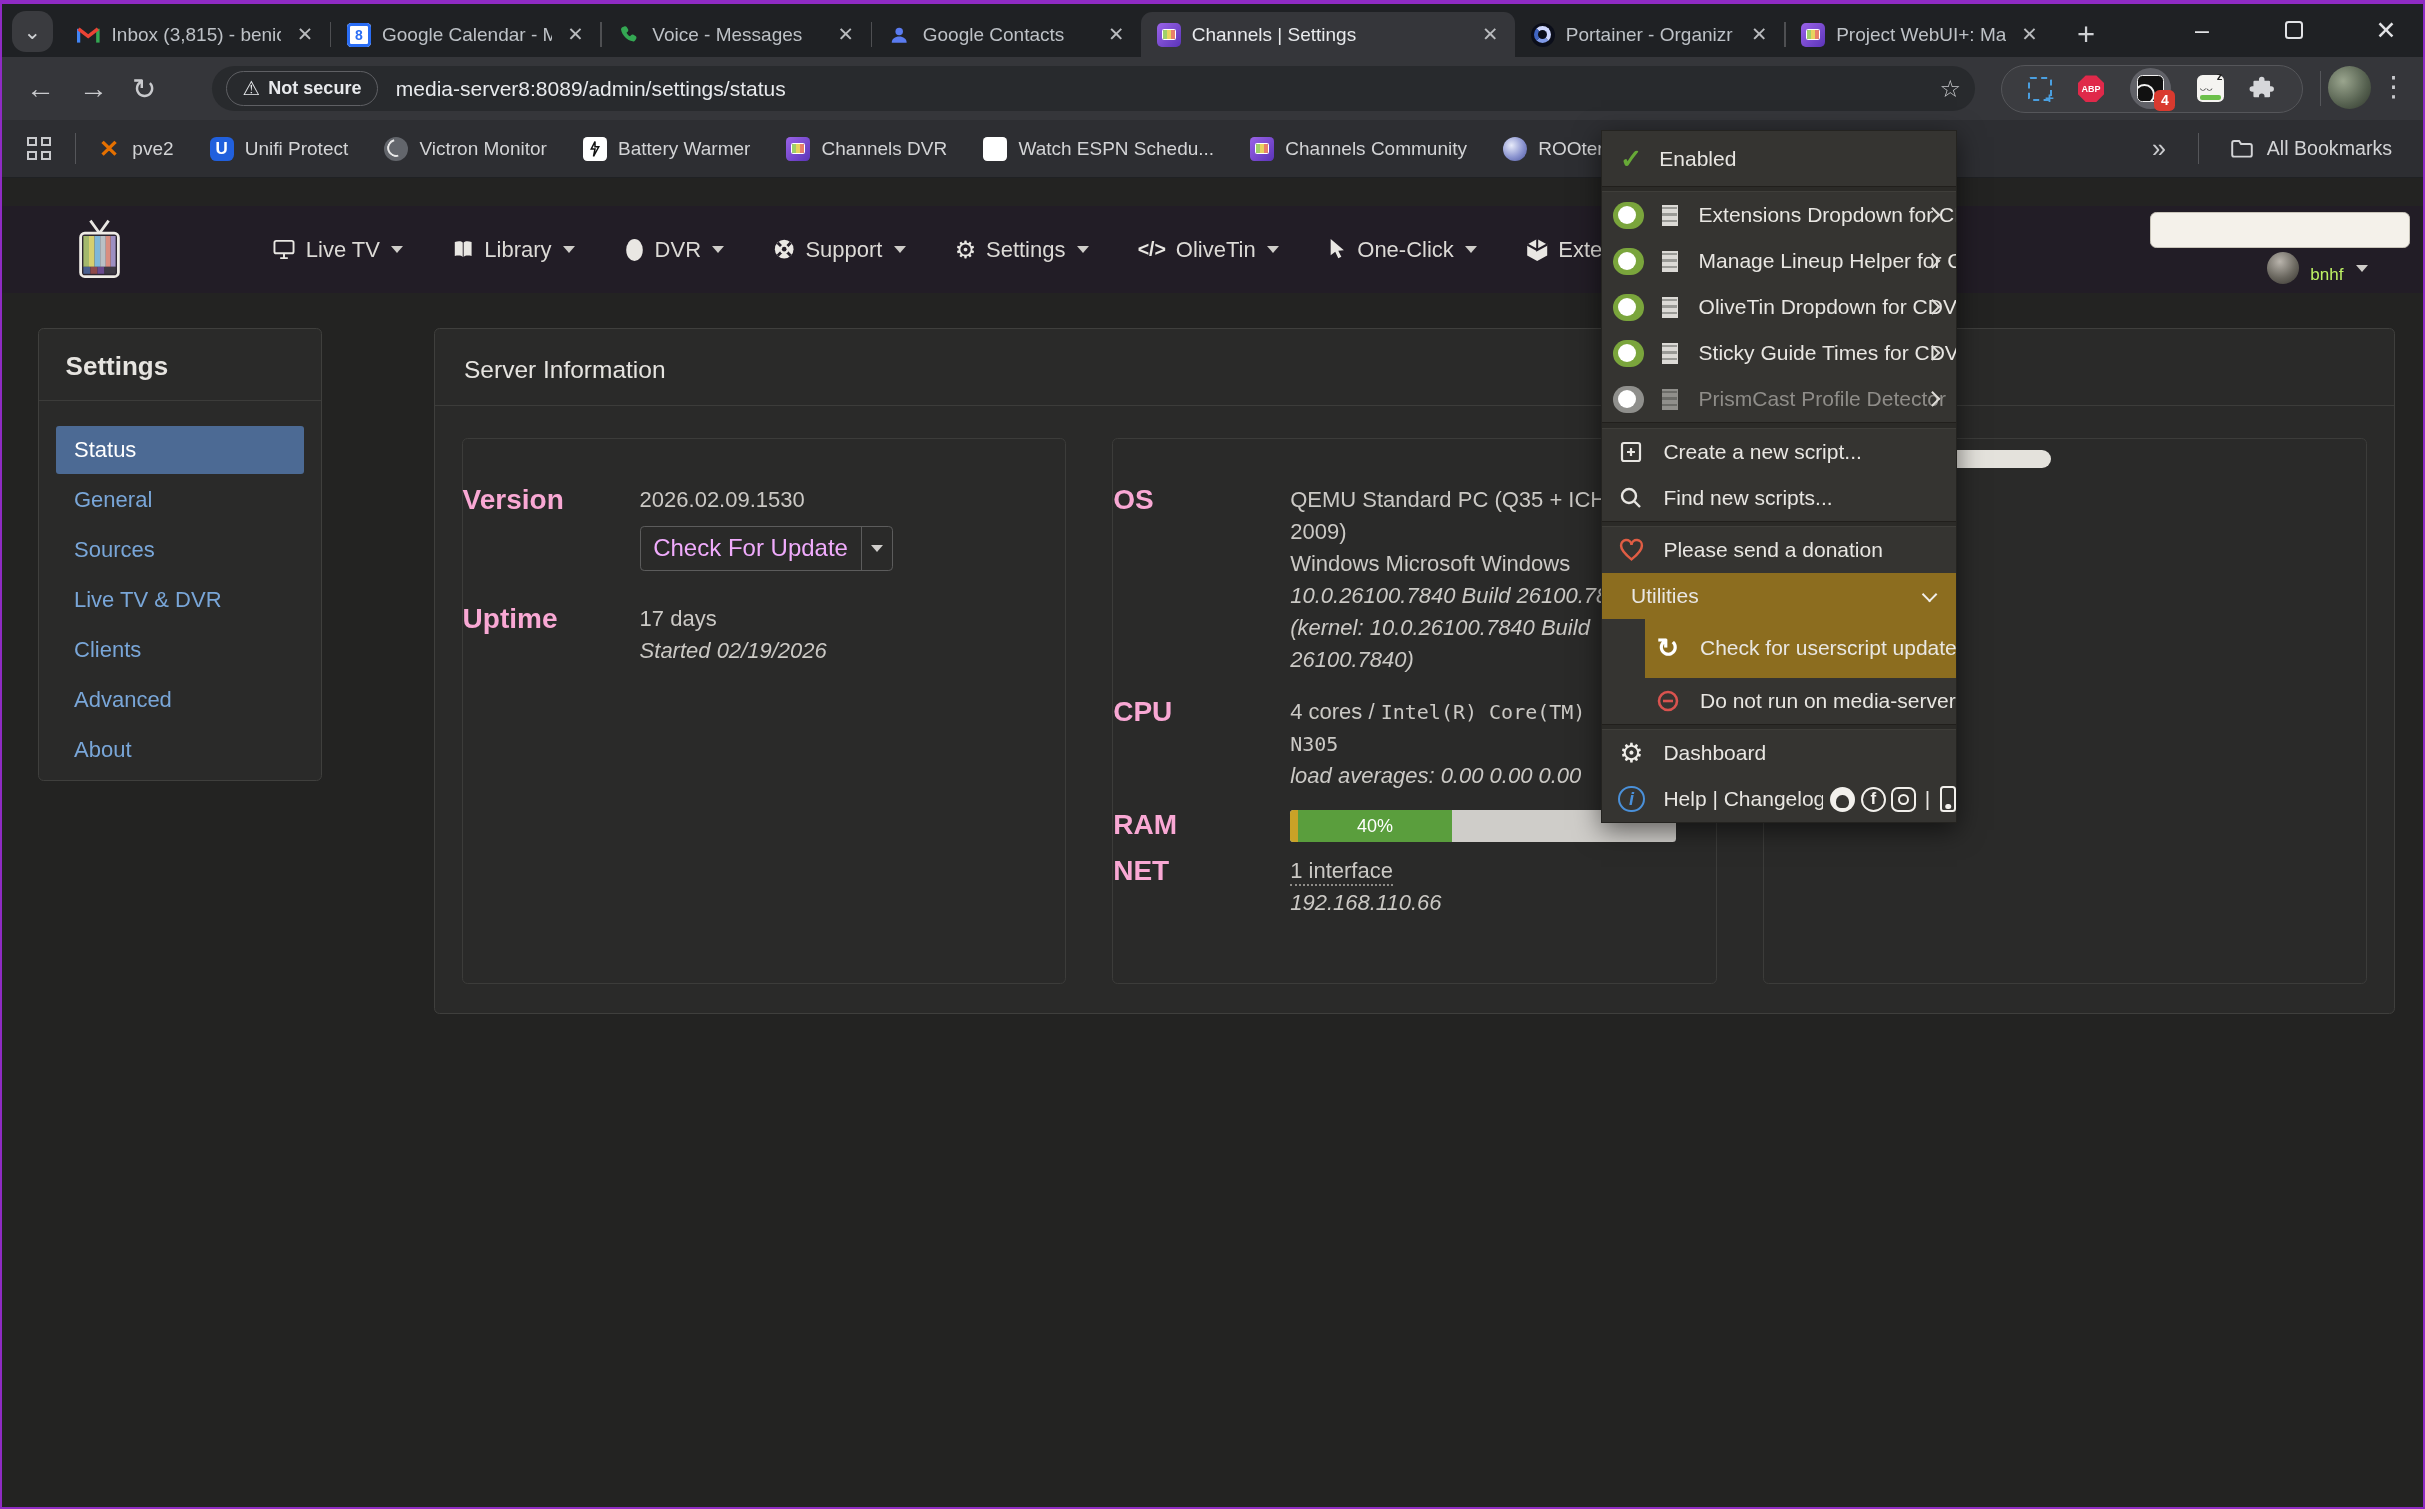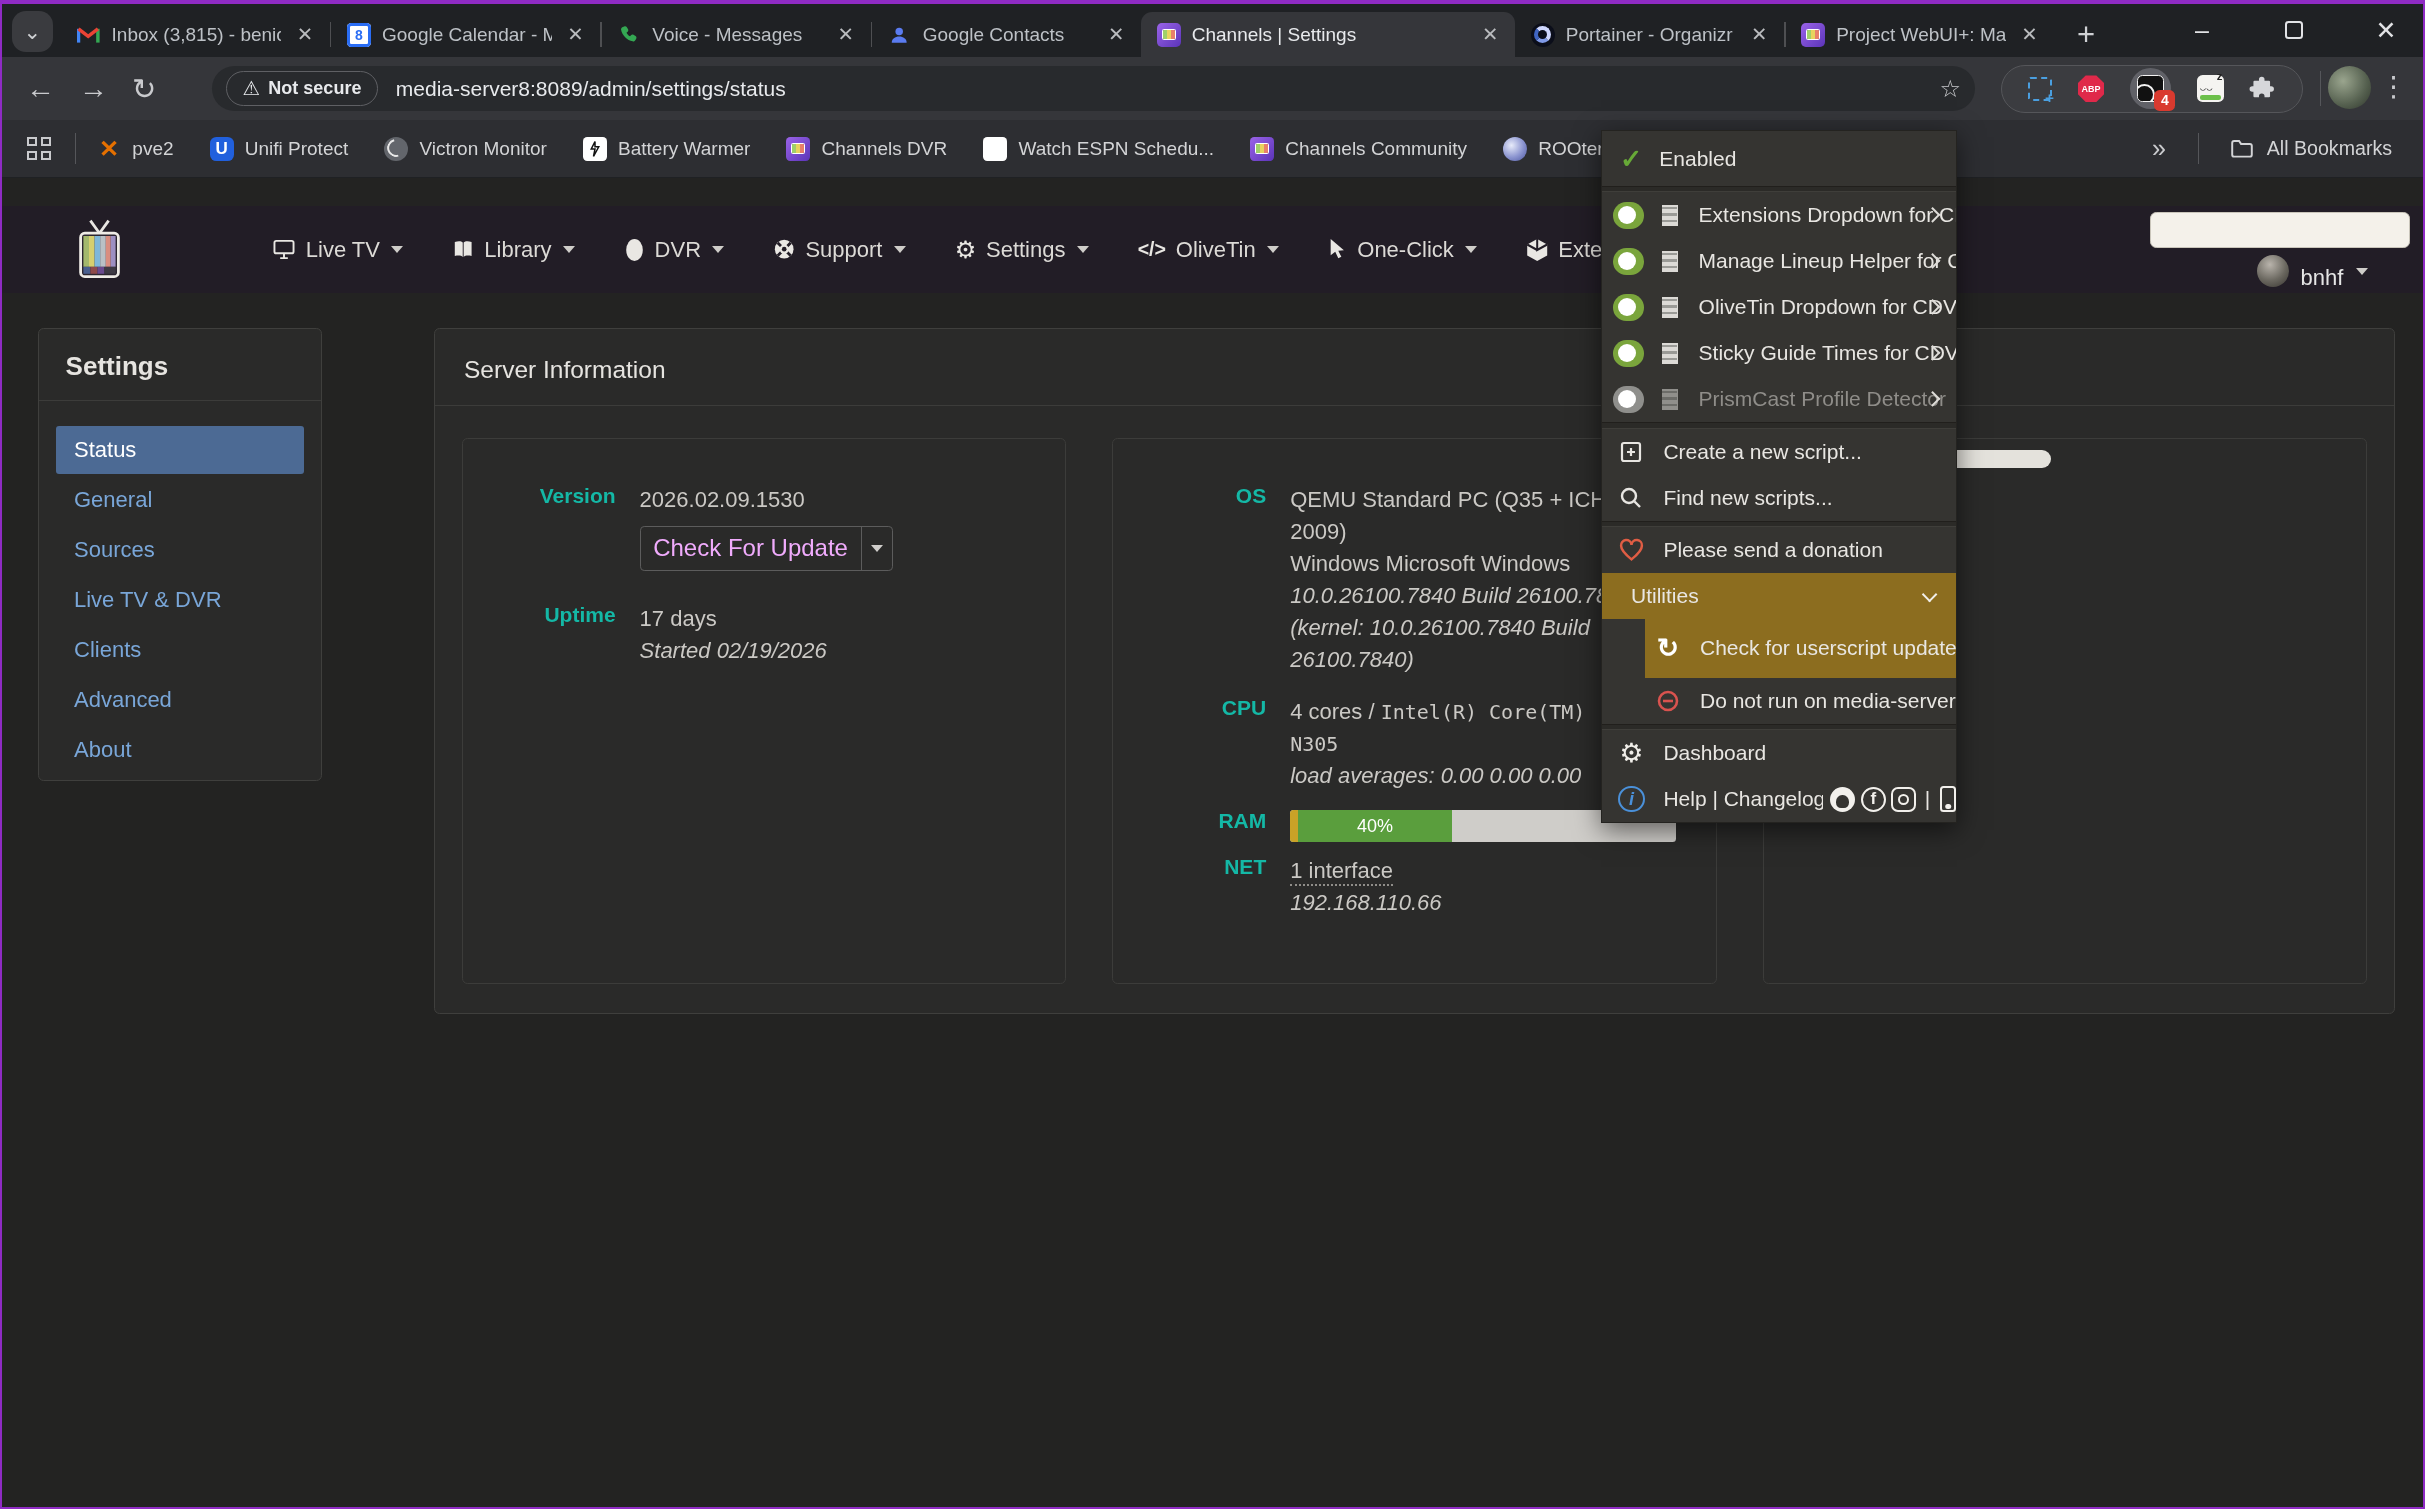--- a/index.html
+++ b/index.html
@@ -94,36 +94,36 @@
   .sitenav { position:absolute; left:0; right:0; top:28px; height:87px; background:#221d26; }
   .logo { position:absolute; left:73px; top:12.6px; }
   .menus { position:absolute; left:270px; top:0; height:87px; display:flex; align-items:center; gap:49px; }
   .menu { display:flex; align-items:center; gap:9.8px; color:#dcdad6; font-size:22px; }
   .menu svg, .menu .micon { flex:0 0 auto; }
   .caret { width:0; height:0; border-left:6.3px solid transparent; border-right:6.3px solid transparent; border-top:7.7px solid #cfcdc9; margin-left:1.4px; }
   .code-ic { font-size:19.6px; font-weight:bold; color:#e9e7e3; }
   .searchbox { position:absolute; right:12.6px; top:5.6px; width:260px; height:36px; background:#f4f1ea; border-radius:6.3px; border:0.7px solid #c9c5ba; }
   .userbox { position:absolute; right:55px; top:45px; display:flex; align-items:center; gap:11.2px; }
   .uavatar { width:32px; height:32px; border-radius:50%; background:radial-gradient(circle at 40% 30%, #b9b4ac, #6a675f 55%, #35332e); }
-  .uname { color:#e5e5e5; font-size:22px;margin-top:14px; }
+  .uname { color:#bef264; font-size:17px;margin-top:14px; }
 
   
   .sidepanel { position:absolute; left:36px; top:150px; width:284px; height:453px; background:#2a2a29; border:1.4px solid #3f3f3d; border-radius:5.6px; }
   .sidehead { padding:22.4px 26.6px 18px 26.6px; color:#e6e4e0; font-size:26px; font-weight:bold; border-bottom:1.4px solid #3c3c3a; }
   .sideitems { padding:25px 17px; }
   .sideitem { height:48px; display:flex; align-items:center; padding:0 18px; color:#79a6d8; font-size:22px; border-radius:3px; margin-bottom:2px; }
   .sideitem.active { background:#4c6a94; color:#fff; }
 
   
   .mainpanel { position:absolute; left:432px; top:150px; width:1961px; height:686px; background:#2a2a29; border:1.4px solid #3f3f3d; border-radius:5.6px; }
   .mainhead { padding:26.6px 29px 21px 29px; color:#e6e4e0; font-size:24.5px; border-bottom:1.4px solid #3c3c3a; }
   .cards { position:absolute; left:26.6px; right:26.6px; top:109px; bottom:29px; display:flex; gap:46px; }
   .card { flex:1; background:#2a2a29; border:1.4px solid #3c3c3a; border-radius:5.6px; padding:45px 0; position:relative; }
   .row { display:flex; margin-bottom:32px; }
-  .rlabel { width:153px; text-align:right; color:#14b8a6; font-size:21px; font-weight:bold; flex:0 0 auto; }
+  .rlabel { width:153px; color:#f9a8d4; font-size:28px; font-weight:bold; flex:0 0 auto; }
   .rval { margin-left:24px; color:#cbc9c5; font-size:22px; line-height:32px; }
   .rval .italic { font-style:italic; }
   .mono { font-family:"DejaVu Sans Mono", monospace; font-size:20px; }
   .checkbtn { margin-top:9.8px; display:inline-flex; border:1.4px solid #5c5c5c; border-radius:4.2px; overflow:hidden; }
   .checkbtn .cbl { padding:5.6px 12.6px; color:#f0abfc; font-size:24px; }
   .checkbtn .cbr { width:31px; border-left:1.4px solid #5c5c5c; display:flex; align-items:center; justify-content:center; }
   .checkbtn .cbr .caret { border-top-color:#d0cecb; }
   .rambar { width:386px; height:32px; border-radius:3.5px; background:#cfcdc9; overflow:hidden; display:flex; margin-top:1.4px; }
   .ram-gold { width:2%; background:#c9a227; }
   .ram-fill { width:40%; background:#5a9e3d; color:#fff; font-size:18px; display:flex; align-items:center; justify-content:center; }

